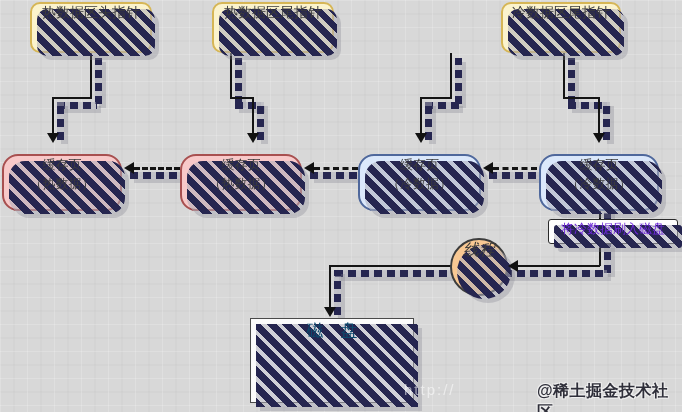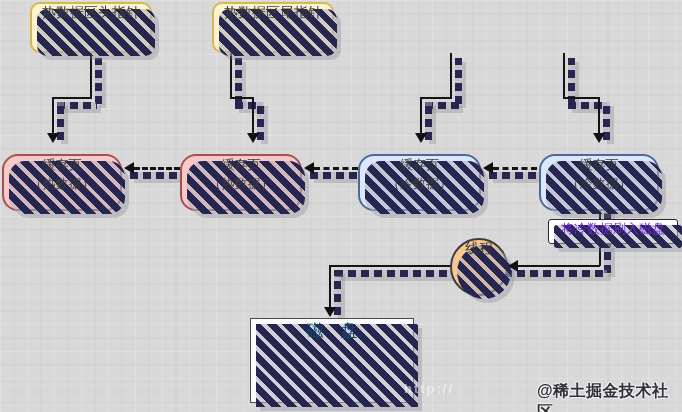--- a/index.html
+++ b/index.html
@@ -22,41 +22,41 @@
   .shape::after{
     content:"";position:absolute;left:5px;top:5px;width:100%;height:100%;
     border-radius:inherit;z-index:-1;
     background:repeating-linear-gradient(45deg,#262650 0 7px,rgba(172,172,184,0.55) 7px 11px);
     box-shadow:4px 4px 0 rgba(125,125,140,0.30);
   }
   .pointer{background:#fbf3cd;border:2px solid #d6b656;border-radius:10px;font-size:14px;}
   .page{border-radius:16px;font-size:13px;line-height:1.45;margin-top:12px;}
   .page.hot{background:#f8c9c9;border:2px solid #a85050;}
   .page.cold{background:#dbe8fb;border:2px solid #4f689c;}
-  .circle{background:#f8c893;border:2px solid #3c3c3c;border-radius:50%;font-size:14px;z-index:4;}
+  .circle{background:#f8c893;border:2px solid #3c3c3c;border-radius:50%;font-size:16px;z-index:4;font-style:italic;}
   .plain{background:#fbfbfb;border:1.5px solid #4a4a4a;border-radius:0;font-size:17px;color:#0c4a6e;}
   .label-box{background:#fdfdfd;border:1.5px solid #2a2a2a;border-radius:3px;font-size:13px;color:#6d28d9;z-index:6;}
   .linev{position:absolute;width:2px;background:#141414;z-index:3;}
   .lineh{position:absolute;height:2px;background:#141414;z-index:2;}
   .dashh{position:absolute;height:0;border-top:3px dashed #141414;background:none;z-index:3;}
   .shadowv{position:absolute;width:7px;z-index:1;
     background:repeating-linear-gradient(0deg,#262650 0 8px,rgba(172,172,184,0.5) 8px 13px);
     box-shadow:4px 4px 0 rgba(125,125,140,0.30);}
   .shadowh{position:absolute;height:7px;z-index:1;
     background:repeating-linear-gradient(90deg,#262650 0 8px,rgba(172,172,184,0.5) 8px 13px);
     box-shadow:4px 4px 0 rgba(125,125,140,0.30);}
   .arr-down{position:absolute;width:0;height:0;z-index:5;
     border-left:6px solid transparent;border-right:6px solid transparent;border-top:10px solid #111;}
   .arr-left{position:absolute;width:0;height:0;z-index:5;
     border-top:6px solid transparent;border-bottom:6px solid transparent;border-right:10px solid #111;}
   .watermark{position:absolute;left:537px;top:381px;z-index:7;font-size:16px;font-weight:bold;
     color:#2f2f3a;letter-spacing:0.5px;
     text-shadow:-1px -1px 0 rgba(240,240,240,0.9),1px -1px 0 rgba(240,240,240,0.9),
                 -1px 1px 0 rgba(240,240,240,0.9),1px 1px 0 rgba(240,240,240,0.9);}
-  .faintmark{position:absolute;left:404px;top:381px;z-index:7;font-size:13px;font-weight:bold;
+  .faintmark{position:absolute;left:404px;top:381px;z-index:7;font-size:15px;font-weight:normal;
     color:rgba(255,255,255,0.55);letter-spacing:2px;}
 </style>
 </head>
 <body>
 
 <div id="canvas">
 
   <div class="shadowv" style="left:95px;top:58px;height:46px;"></div>
   <div class="shadowh" style="left:57px;top:102px;width:40px;"></div>
   <div class="shadowv" style="left:57px;top:102px;height:38px;"></div>
@@ -108,20 +108,23 @@
   <div class="arr-left" style="left:508px;top:260px;"></div>
   <div class="linev" style="left:329px;top:265px;height:42px;"></div>
   <div class="arr-down" style="left:324px;top:307px;"></div>
 
   <div class="shape pointer" style="left:30px;top:2px;width:122px;height:51px;">
     <span>热数据区头指针</span>
   </div>
   <div class="shape pointer" style="left:170px;top:2px;width:122px;height:51px;margin-left:42px;">
     <span>热数据区尾指针</span>
   </div>
+  <div class="shape pointer" style="left:501px;top:2px;width:120px;height:51px;">
+    <span>冷数据区尾指针</span>
+  </div>
 
   <div class="shape page hot" style="left:2px;top:142px;width:120px;height:57px;">
     <span>缓存页</span>
     <span>（热数据）</span>
   </div>
   <div class="shape page hot" style="left:180px;top:142px;width:122px;height:57px;">
     <span>缓存页</span>
     <span>（热数据）</span>
   </div>
   <div class="shape page cold" style="left:358px;top:142px;width:123px;height:57px;">

